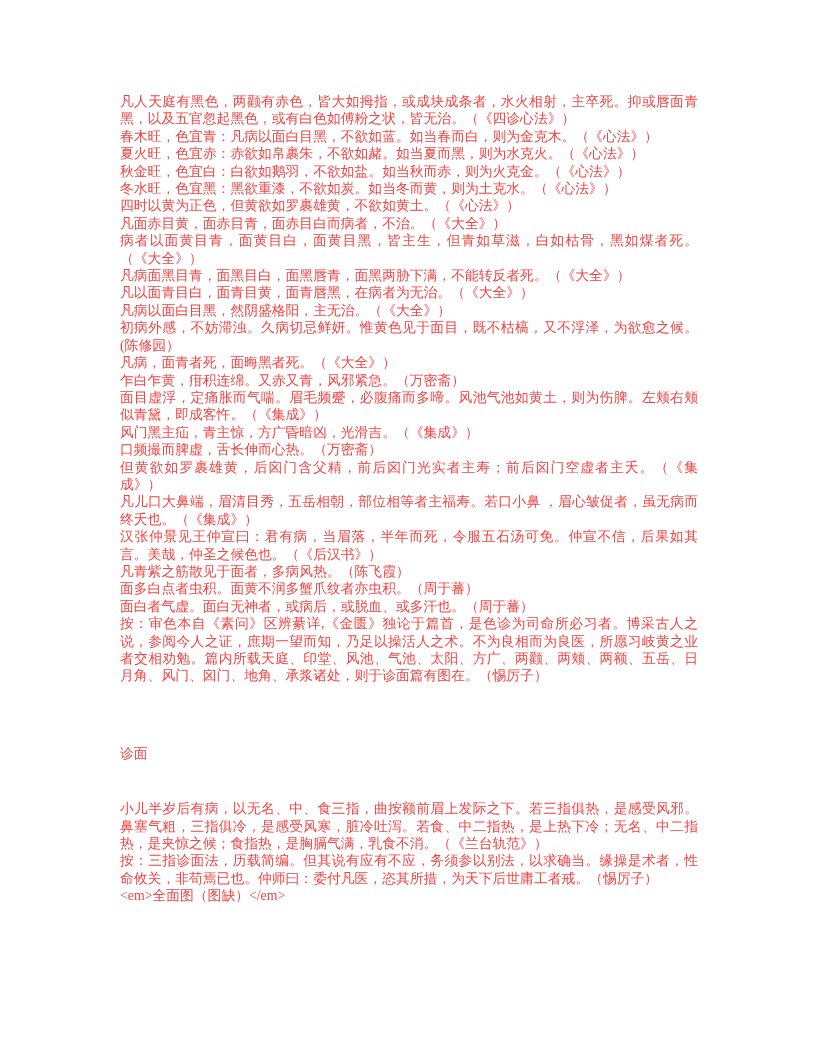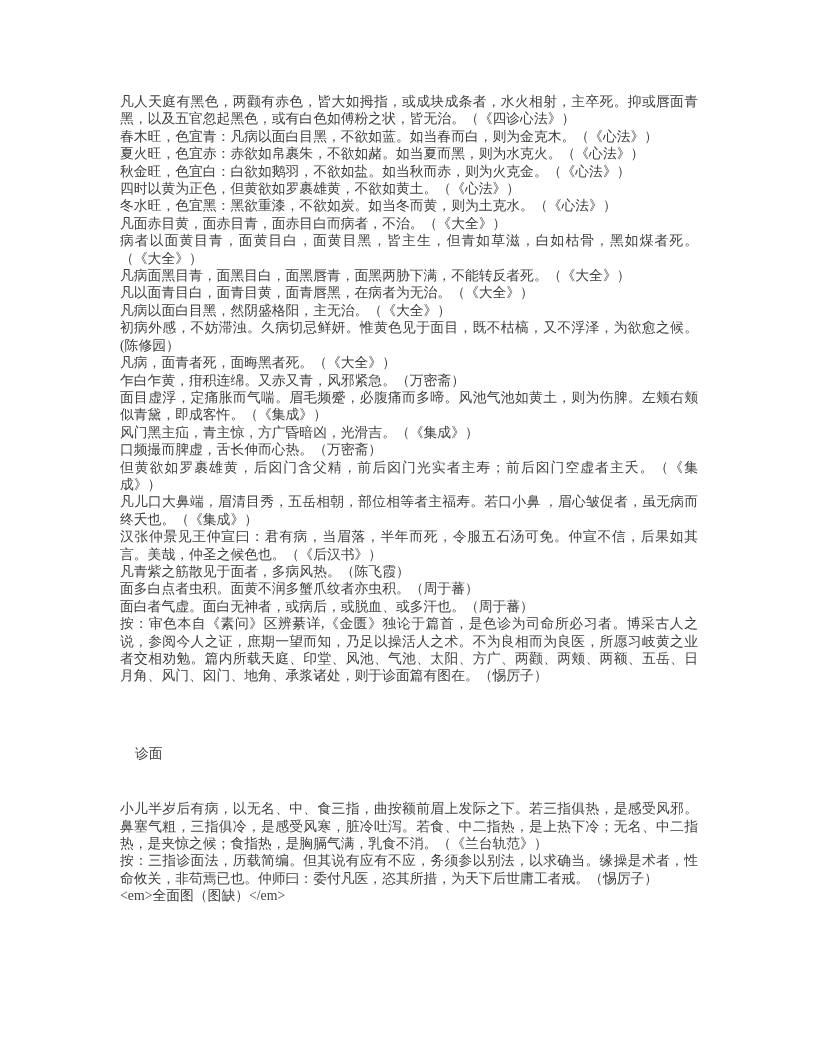--- a/index.html
+++ b/index.html
@@ -15,50 +15,50 @@
     width: 816px;
     height: 1056px;
     background: #ffffff;
     overflow: hidden;
   }
   .content {
     position: absolute;
     left: 120px;
     top: 93px;
     width: 578px;
-    color: #404040;
+    color: #ef4444;
     font-size: 13.8px;
     line-height: 17.4px;
     text-align: justify;
     text-justify: inter-character;
   }
   .para {
     margin: 0;
     padding: 0;
   }
   .section-heading {
-    margin: 60px 0 38px 15px;
+    margin: 60px 0 38px 0;
     font-size: 13.8px;
     font-weight: normal;
     line-height: 17.4px;
     text-align: left;
   }
 </style>
 </head>
 <body>
 
 <div class="page">
   <div class="content">
 
     <p class="para">凡人天庭有黑色，两颧有赤色，皆大如拇指，或成块成条者，水火相射，主卒死。抑或唇面青黑，以及五官忽起黑色，或有白色如傅粉之状，皆无治。（《四诊心法》）</p>
     <p class="para">春木旺，色宜青：凡病以面白目黑，不欲如蓝。如当春而白，则为金克木。（《心法》）</p>
     <p class="para">夏火旺，色宜赤：赤欲如帛裹朱，不欲如赭。如当夏而黑，则为水克火。（《心法》）</p>
     <p class="para">秋金旺，色宜白：白欲如鹅羽，不欲如盐。如当秋而赤，则为火克金。（《心法》）</p>
+    <p class="para">冬水旺，色宜黑：黑欲重漆，不欲如炭。如当冬而黄，则为土克水。（《心法》）</p>
     <p class="para">四时以黄为正色，但黄欲如罗裹雄黄，不欲如黄土。（《心法》）</p>
-    <p class="para">冬水旺，色宜黑：黑欲重漆，不欲如炭。如当冬而黄，则为土克水。（《心法》）</p>
     <p class="para">凡面赤目黄，面赤目青，面赤目白而病者，不治。（《大全》）</p>
     <p class="para">病者以面黄目青，面黄目白，面黄目黑，皆主生，但青如草滋，白如枯骨，黑如煤者死。（《大全》）</p>
     <p class="para">凡病面黑目青，面黑目白，面黑唇青，面黑两胁下满，不能转反者死。（《大全》）</p>
     <p class="para">凡以面青目白，面青目黄，面青唇黑，在病者为无治。（《大全》）</p>
     <p class="para">凡病以面白目黑，然阴盛格阳，主无治。（《大全》）</p>
     <p class="para">初病外感，不妨滞浊。久病切忌鲜妍。惟黄色见于面目，既不枯槁，又不浮泽，为欲愈之候。(陈修园）</p>
     <p class="para">凡病，面青者死，面晦黑者死。（《大全》）</p>
     <p class="para">乍白乍黄，疳积连绵。又赤又青，风邪紧急。（万密斋）</p>
     <p class="para">面目虚浮，定痛胀而气喘。眉毛频蹙，必腹痛而多啼。风池气池如黄土，则为伤脾。左颊右颊似青黛，即成客忤。（《集成》）</p>
     <p class="para">风门黑主疝，青主惊，方广昏暗凶，光滑吉。（《集成》）</p>

